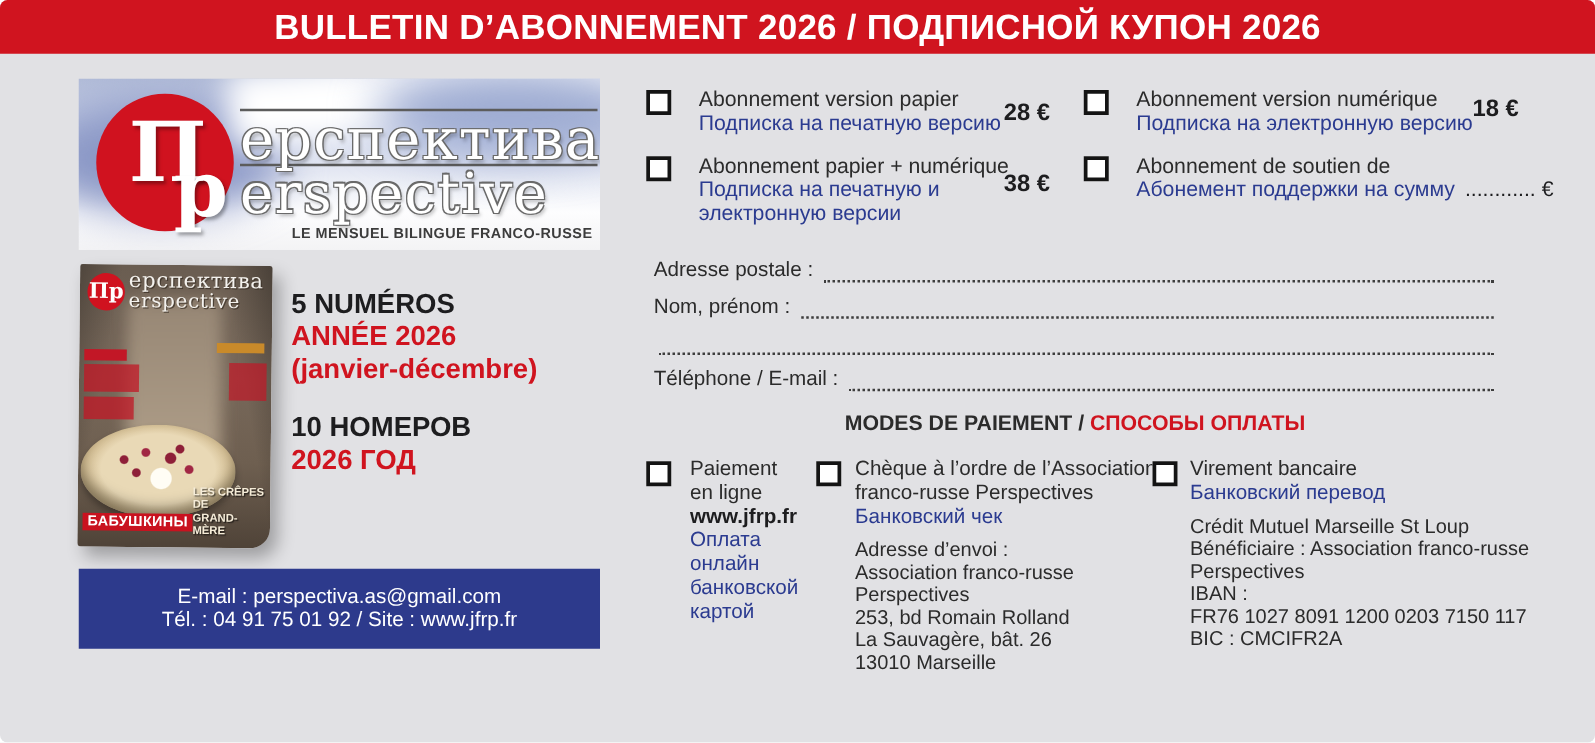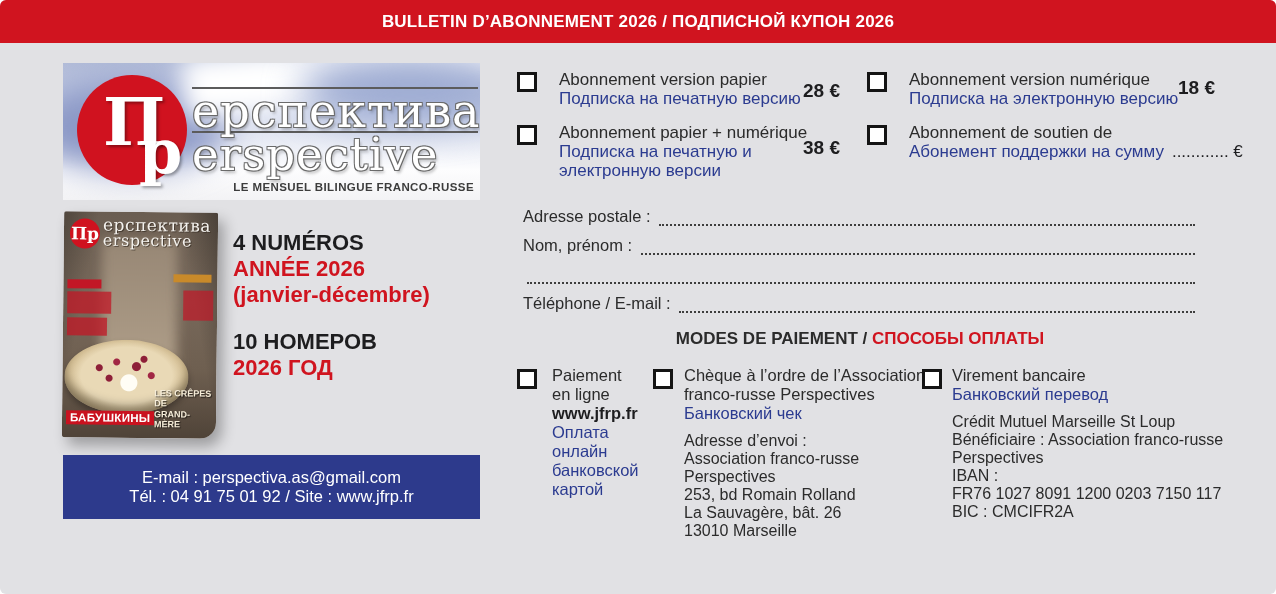--- a/index.html
+++ b/index.html
@@ -8,21 +8,21 @@
     background:#e1e1e4; overflow:hidden; border-radius:6px;
     font-family:"Liberation Sans", sans-serif; color:#2b2b2b;
   }
   .ml { white-space:pre-line; }
 
   
   .banner {
     position:absolute; left:0; top:0; right:0; height:43px;
     background:#d0141f; color:#fff;
     display:flex; align-items:center; justify-content:center;
-    font-size:17px; font-weight:bold; letter-spacing:.2px;
+    font-size:28px; font-weight:bold; letter-spacing:.2px;
   }
 
   
   .logo-card {
     position:absolute; left:63px; top:63px; width:417px; height:137px;
     background:linear-gradient(180deg,#b3bdd9 0%,#c9d1e8 30%,#e9ecf5 58%,#fdfdfe 78%,#f3f3f5 100%);
     overflow:hidden;
   }
   .shape-a { position:absolute; left:-35px; top:18px; width:200px; height:90px; background:#8b98c6; filter:blur(16px); border-radius:50%; }
   .shape-b { position:absolute; left:120px; top:-18px; width:330px; height:60px; background:#ffffff; filter:blur(12px); transform:rotate(-5deg); }
@@ -183,21 +183,21 @@
     <div class="cov-head">
       <span class="chip">БАБУШКИНЫ</span>
       <span class="chip">БЛИНЫ НА</span>
       <span class="chip">МАСЛЕНИЦУ</span>
     </div>
     <div class="cov-fr ml">LES CRÊPES DE
 GRAND-MÈRE</div>
   </div>
 
   <div class="issue">
-    <div class="dark">4 NUMÉROS</div>
+    <div class="dark">5 NUMÉROS</div>
     <div class="red">ANNÉE 2026</div>
     <div class="red">(janvier-décembre)</div>
     <div class="gap"></div>
     <div class="dark">10 НОМЕРОВ</div>
     <div class="red">2026 ГОД</div>
   </div>
 
   <div class="contact">
     <div>E-mail : perspectiva.as@gmail.com</div>
     <div>Tél. : 04 91 75 01 92 / Site : www.jfrp.fr</div>

